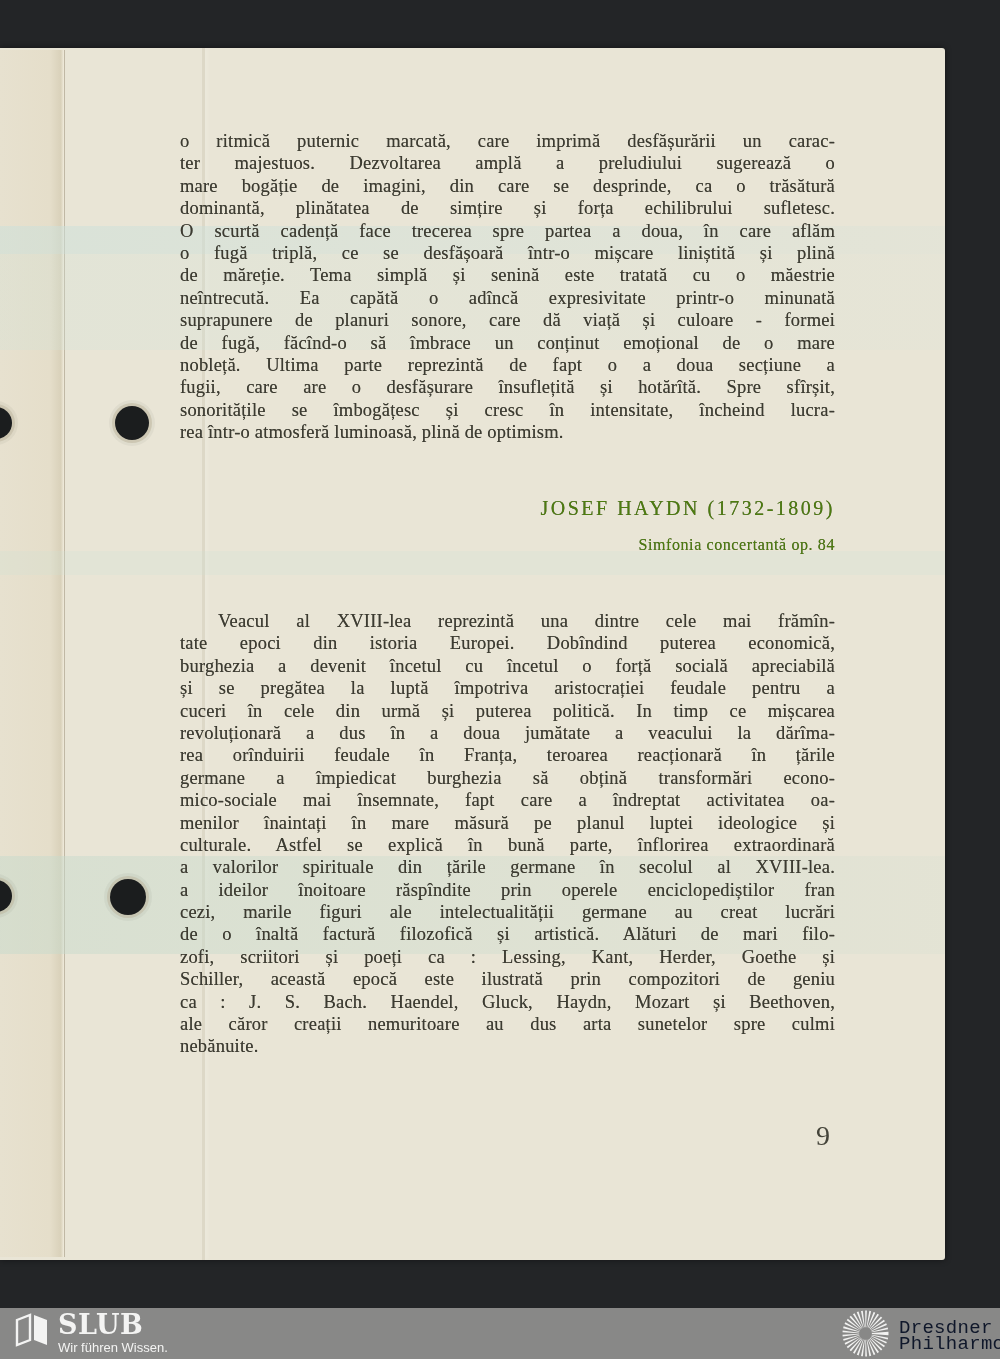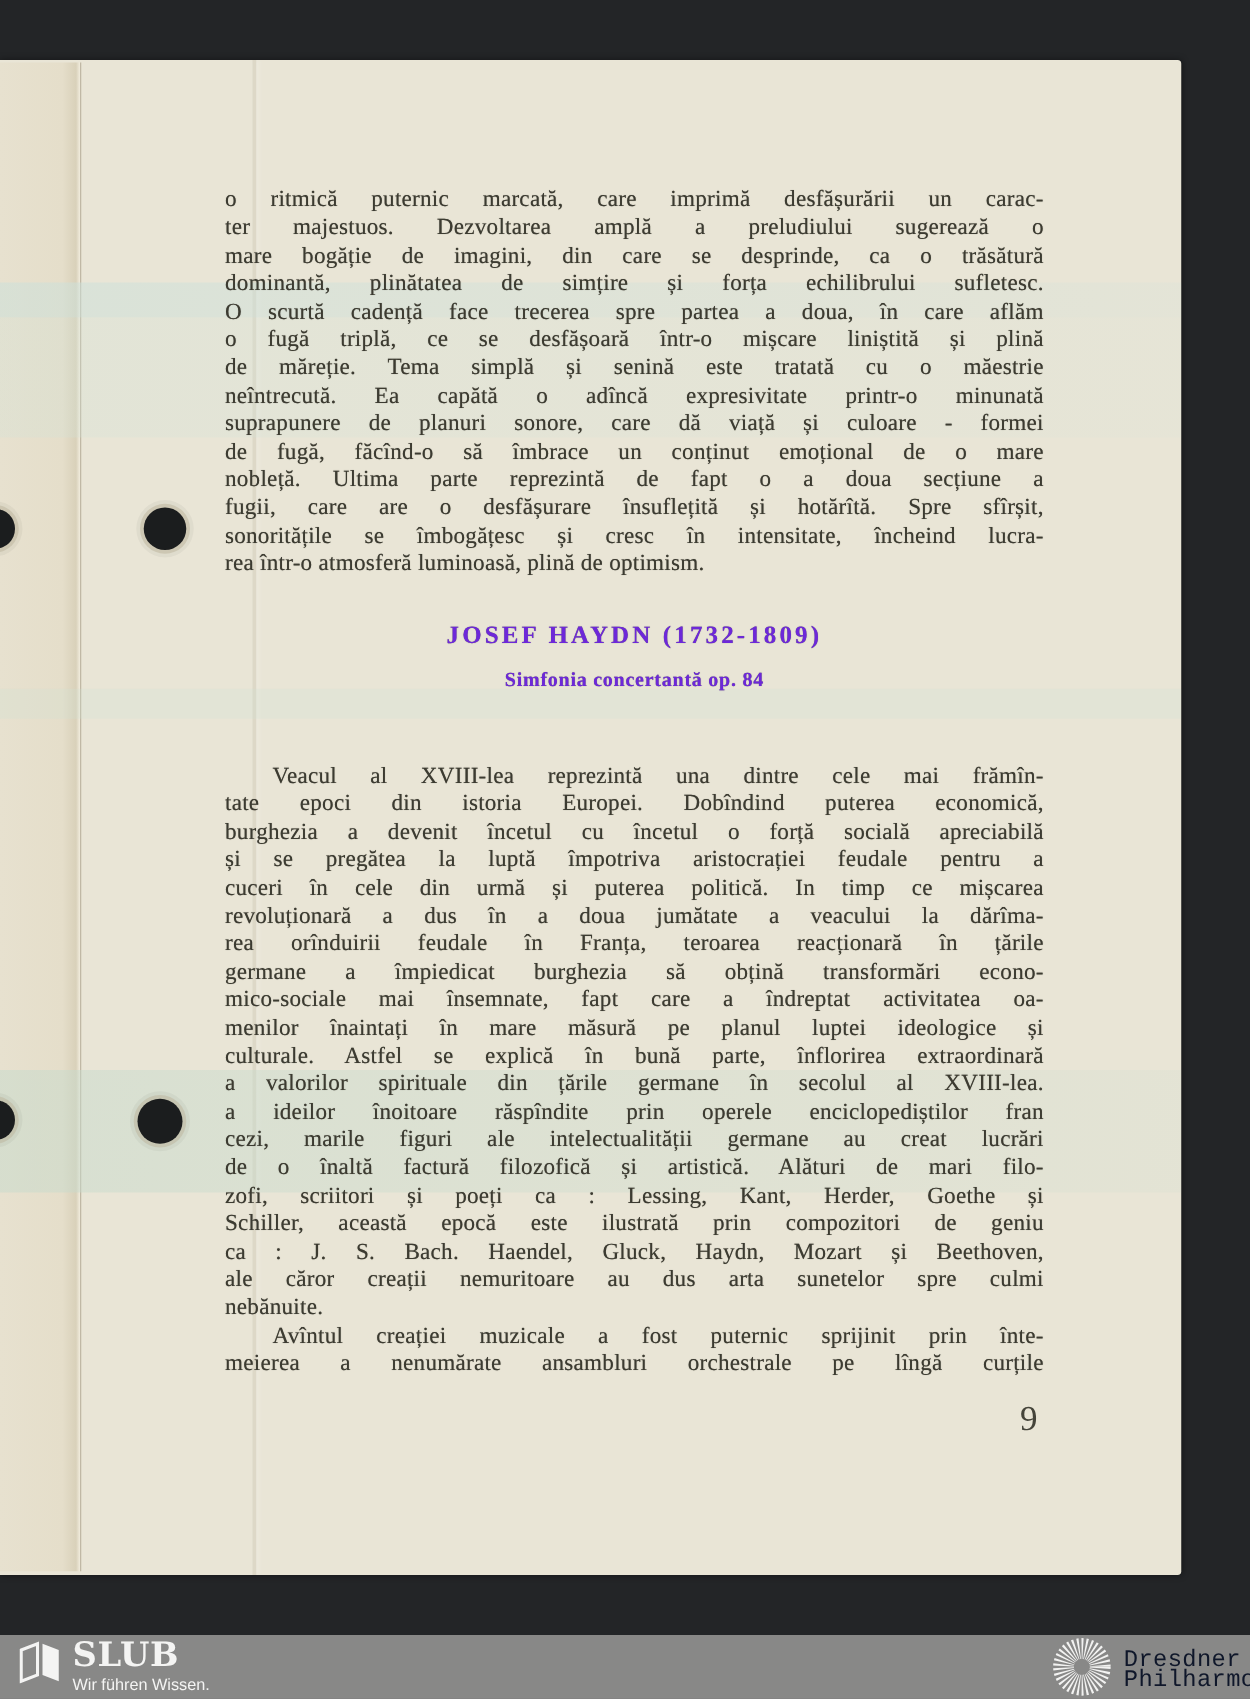--- a/index.html
+++ b/index.html
@@ -54,26 +54,26 @@
     letter-spacing: 0.2px;
     text-shadow: 0 0 0.6px rgba(60,59,49,0.65);
   }
   .tline {
     height: 22.4px; line-height: 22.4px;
     text-align: justify; text-align-last: justify;
     white-space: normal; overflow: visible;
   }
   .flush-last .tline:last-child { text-align-last: left; }
   .indent-first .tline:first-child { text-indent: 38px; }
-  .para-1 { top: 101px; }
+  .para-1 { top: 82px; }
   .para-2 { top: 562px; }
   .para-3 { top: 1010px; }
   .heading {
     position: absolute; left: 180px; width: 655px;
-    text-align: center; font-weight: bold; color: #6d28d9;
+    text-align: right; font-weight: normal; color: #4d7c0f;
     text-shadow: 0 0 0.6px rgba(53,52,44,0.7);
   }
   .heading-composer { top: 449px; font-size: 20px; letter-spacing: 2.5px; }
   .heading-work { top: 488px; font-size: 16px; letter-spacing: 0.6px; }
   .page-number {
     position: absolute; left: 800px; top: 1072px;
     width: 46px; text-align: center;
     font-size: 28px; color: #45443a;
   }
 
@@ -164,24 +164,20 @@
         <div class="tline">a ideilor înoitoare răspîndite prin operele enciclopediștilor fran</div>
         <div class="tline">cezi, marile figuri ale intelectualității germane au creat lucrări</div>
         <div class="tline">de o înaltă factură filozofică și artistică. Alături de mari filo-</div>
         <div class="tline">zofi, scriitori și poeți ca : Lessing, Kant, Herder, Goethe și</div>
         <div class="tline">Schiller, această epocă este ilustrată prin compozitori de geniu</div>
         <div class="tline">ca : J. S. Bach. Haendel, Gluck, Haydn, Mozart și Beethoven,</div>
         <div class="tline">ale căror creații nemuritoare au dus arta sunetelor spre culmi</div>
         <div class="tline">nebănuite.</div>
       </div>
 
-    <div class="text-col para-3 indent-first" style="position:absolute;">
-        <div class="tline">Avîntul creației muzicale a fost puternic sprijinit prin înte-</div>
-        <div class="tline">meierea a nenumărate ansambluri orchestrale pe lîngă curțile</div>
-      </div>
 
     <div class="page-number">9</div>
   </div>
 
   <div class="footer-bar">
 
     <div class="slub-brand">
       <span style="display:inline-block;">
         <svg width="36" height="36" viewBox="0 0 36 36" aria-hidden="true">
           <polygon points="3,9 16,4 16,29 3,34" fill="none" stroke="#f4f4f3" stroke-width="2.4"></polygon>

